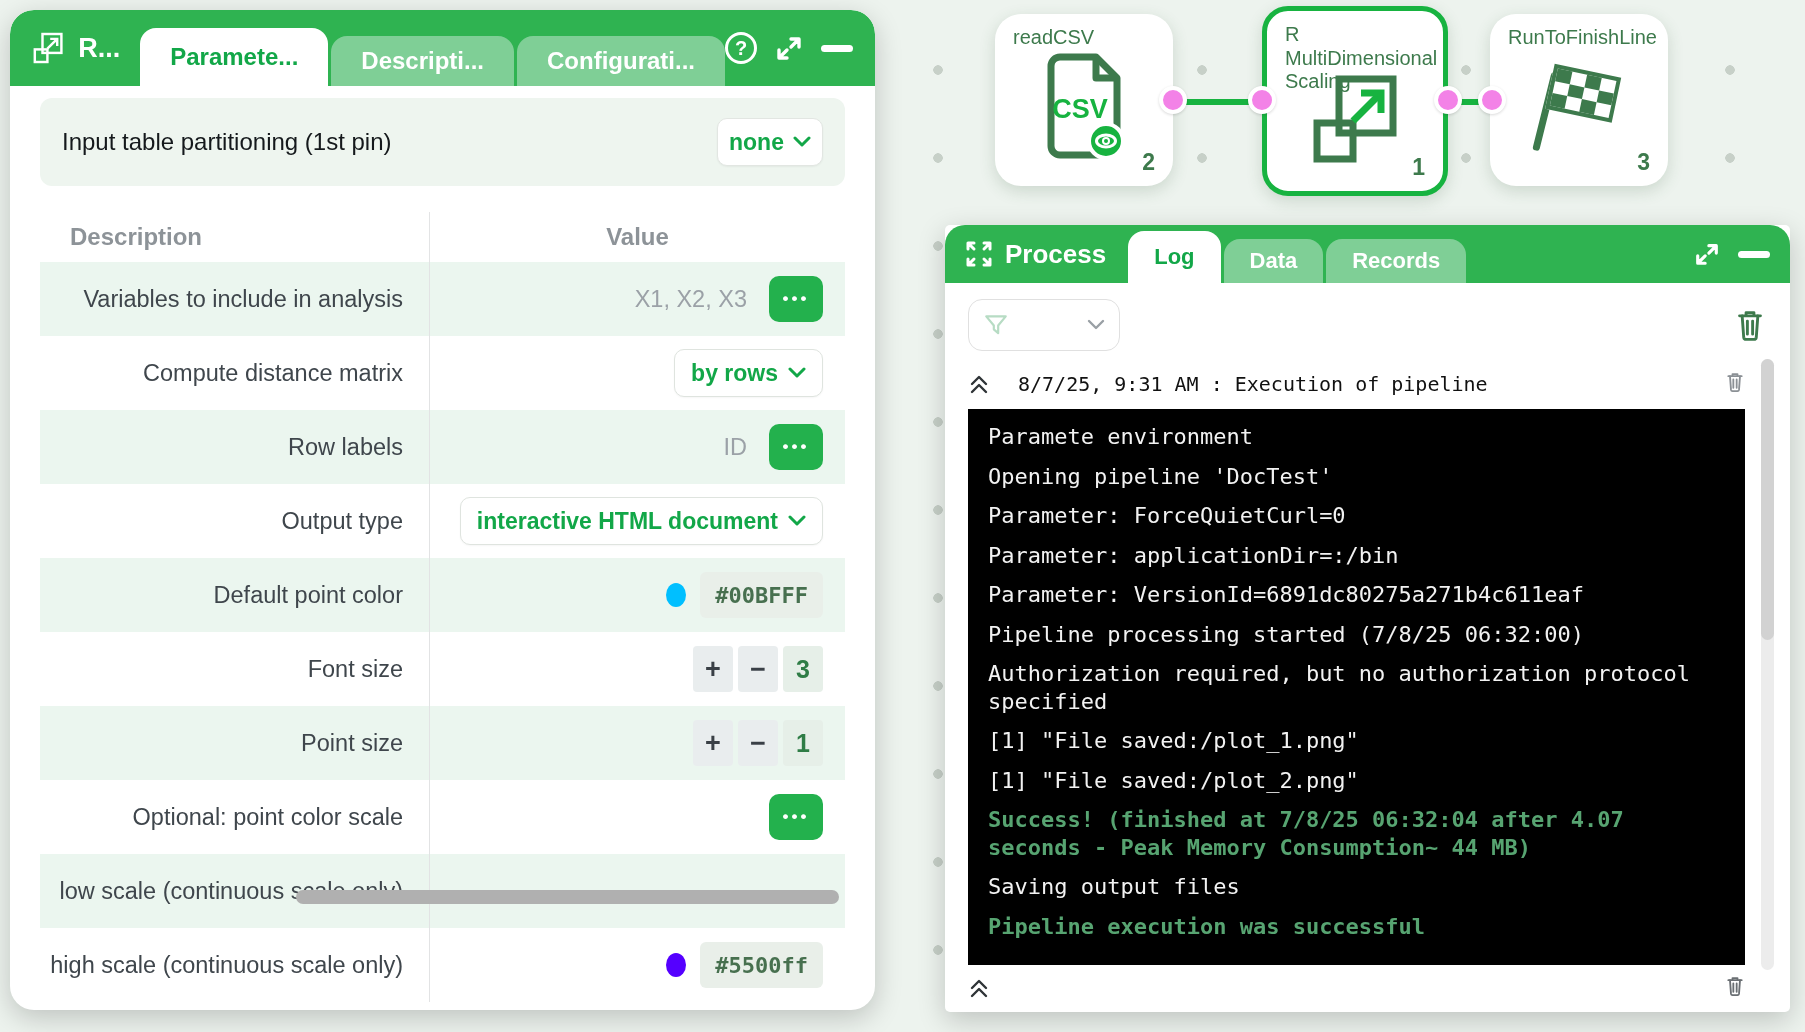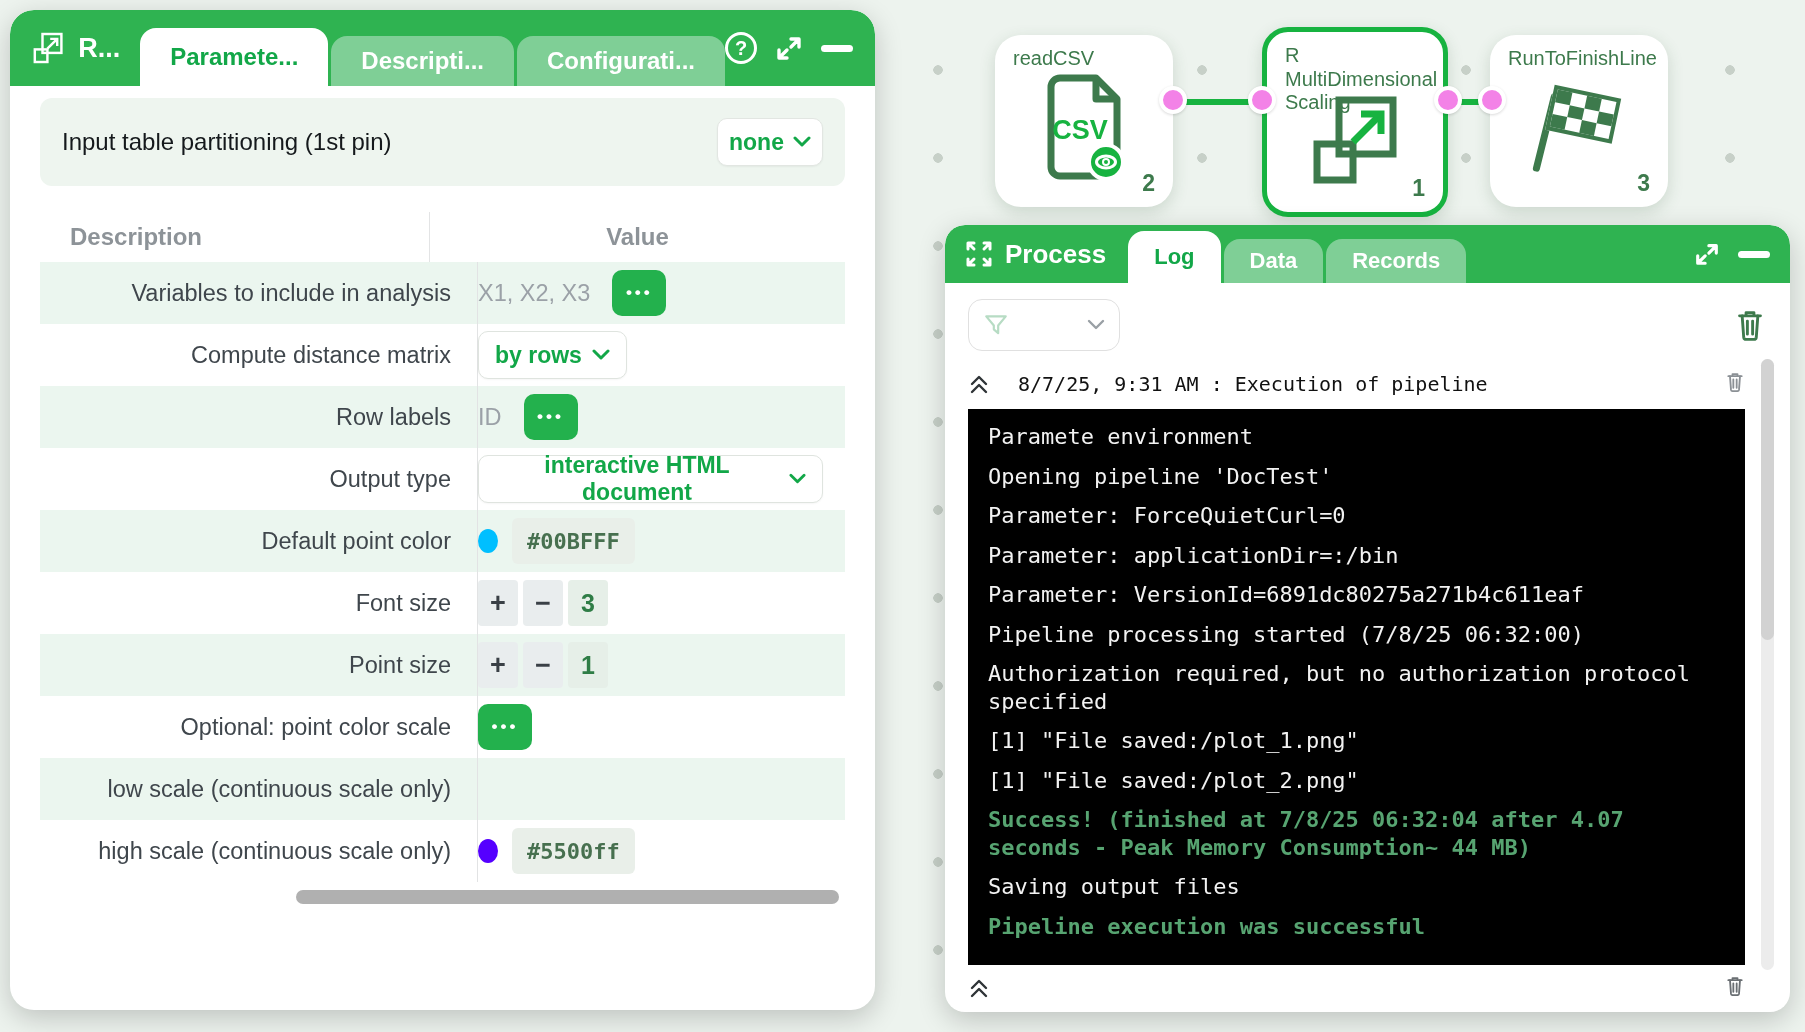--- a/index.html
+++ b/index.html
@@ -14,21 +14,21 @@
 
   
   .canvas{position:absolute; inset:0;
     background-color:#edf3ee;
     background-image:radial-gradient(circle,#c7d0c8 4.5px,transparent 5px);
     background-size:88px 88px; background-position:14px 26px;}
   .wire{position:absolute; height:6px; background:var(--bright-green); top:99px; border-radius:3px;}
   .port{position:absolute; width:28px; height:28px; border-radius:50%;
     background:var(--port-pink); border:4px solid #fff; box-shadow:0 1px 3px rgba(0,0,0,.15);}
   .node{position:absolute; background:#fff; border-radius:26px;
-    box-shadow:0 5px 16px rgba(50,90,55,.18);margin-top:21px;}
+    box-shadow:0 5px 16px rgba(50,90,55,.18);}
   .node.selected{border:5px solid var(--bright-green);}
   .ntitle{position:absolute; top:12px; left:18px; right:12px; font-size:20px;
     color:var(--dark-green); line-height:1.18;}
   .nbadge{position:absolute; bottom:10px; right:18px; font-size:23px; color:var(--dark-green); font-weight:600;}
   .nicon{position:absolute; left:50%; top:54%; transform:translate(-50%,-50%);}
   .flag-wrap{position:absolute; left:50%; top:56%; transform:translate(-50%,-50%) rotate(4deg); width:86px; height:92px;}
   .flag{position:absolute; left:12px; top:6px; width:68px; height:46px; transform:rotate(8deg);
     border:4px solid var(--dark-green); display:grid; grid-template-rows:repeat(3,1fr); grid-template-columns:repeat(4,1fr); background:#fff;}
   .flag i{display:block;} .flag i.on{background:var(--dark-green);}
   .pole{position:absolute; left:6px; top:10px; width:7px; height:80px; background:var(--dark-green); border-radius:3px; transform:rotate(10deg);}
@@ -53,44 +53,44 @@
     display:flex; align-items:center; padding:0 22px;}
   .partition-label{font-size:24px; color:#15191c;}
   .none-btn{margin-left:auto; height:48px; min-width:106px; background:#fff; border:1px solid #e2e6e2;
     border-radius:10px; color:var(--active-tab-text); font-weight:bold; font-size:23px;
     display:flex; align-items:center; justify-content:center; gap:9px; box-shadow:0 1px 2px rgba(0,0,0,.05);}
 
   .ptable{margin:26px 30px 0;}
   .phead{display:flex; height:50px; align-items:center; color:#8d9398; font-weight:bold; font-size:24px;}
   .phead .h-desc{width:390px; padding-left:30px; border-right:1px solid #e3e4e5; height:100%; display:flex; align-items:center;}
   .phead .h-val{flex:1; display:flex; justify-content:center;}
-  .prow{display:flex; height:62px;padding-left:48px;}
+  .prow{display:flex; height:74px;}
   .prow.tint{background:var(--row-tint);}
   .plabel{width:390px; border-right:1px solid #e2e3e4; display:flex; align-items:center;
     justify-content:flex-end; padding-right:26px; font-size:23.5px; color:#3f464c; white-space:nowrap; overflow:visible;}
-  .pvalue{flex:1; display:flex; align-items:center; padding-right:22px; gap:14px;}
+  .pvalue{flex:1; display:flex; align-items:center; justify-content:flex-end; padding-right:22px; gap:14px;}
   .gray-val{color:#9ba1a7; font-size:23.5px; margin-right:8px;}
   .dots-btn{width:54px; height:46px; background:#23b14d; border-radius:10px; color:#fff;
     display:flex; align-items:center; justify-content:center; font-size:17px; letter-spacing:3px; font-weight:bold;}
   .dd-btn{height:48px; background:#fff; border:1.5px solid #dfe4df; border-radius:10px;
     color:var(--active-tab-text); font-weight:bold; font-size:23px; display:flex; align-items:center; padding:0 16px; gap:10px;
     box-shadow:0 1px 2px rgba(0,0,0,.04);}
   .step-btn{width:40px; height:46px; background:#e9edee; color:#3a4046; font-size:27px; font-weight:bold;
     display:flex; align-items:center; justify-content:center; border-radius:4px;}
   .num-chip{width:40px; height:46px; background:#e6efe8; color:#2f7d46; font-weight:bold; font-size:25px;
     display:flex; align-items:center; justify-content:center; border-radius:4px;}
   .stepper{display:flex; gap:5px;}
   .color-dot{width:20px; height:24px; border-radius:50%;}
   .hex-chip{height:46px; padding:0 15px; background:#e9efe9; border-radius:6px; display:flex; align-items:center;
     font-family:"DejaVu Sans Mono",monospace; font-weight:bold; font-size:22px; color:#47704f;}
   .h-scroll{position:absolute; left:286px; top:880px; width:543px; height:14px; background:#b0b0b0; border-radius:8px;}
 
   
   .process-panel{position:absolute; left:945px; top:225px; width:845px; height:787px;
-    background:#fff; border-radius:20px; box-shadow:0 8px 28px rgba(0,0,0,.20); overflow:hidden;}
+    background:#fff; border-radius:5px; box-shadow:0 8px 28px rgba(0,0,0,.20); overflow:hidden;}
   .pp-header{height:58px; background:var(--header-green); border-radius:20px 20px 0 0;
     display:flex; align-items:center; padding:0 20px;}
   .pp-title{color:#fff; font-size:26px; font-weight:bold; margin:0 4px 0 12px;}
   .pp-header .tabs{margin-left:18px;}
   .pp-header .tab{height:44px; font-size:22px; padding:12px 26px;}
   .pp-header .tab.active{height:52px;}
   .pp-toolbar{display:flex; align-items:center; padding:16px 24px 14px 23px;}
   .filter-btn{width:152px; height:52px; border:1.5px solid #e0e0e0; border-radius:14px;
     display:flex; align-items:center; padding:0 14px; background:#fff;}
   .filter-btn .chev{margin-left:auto;}

